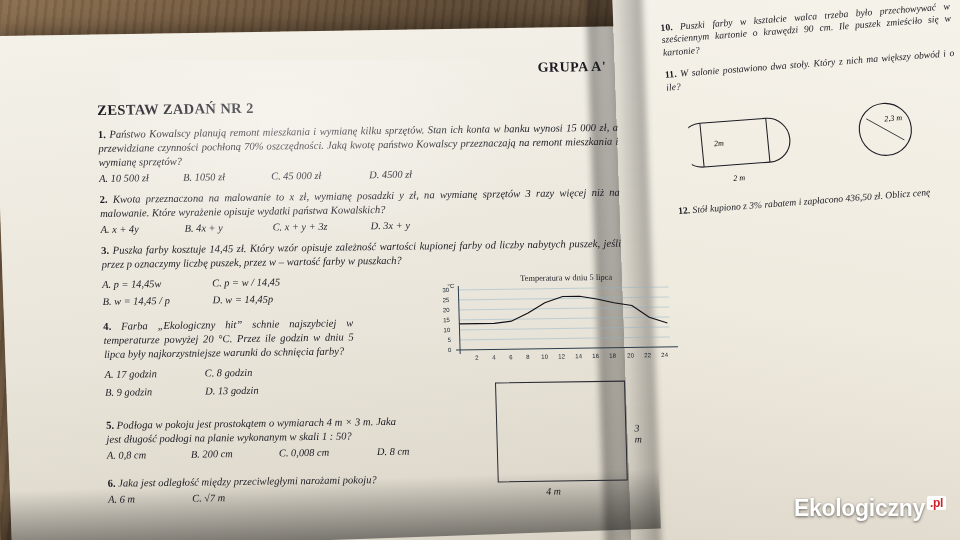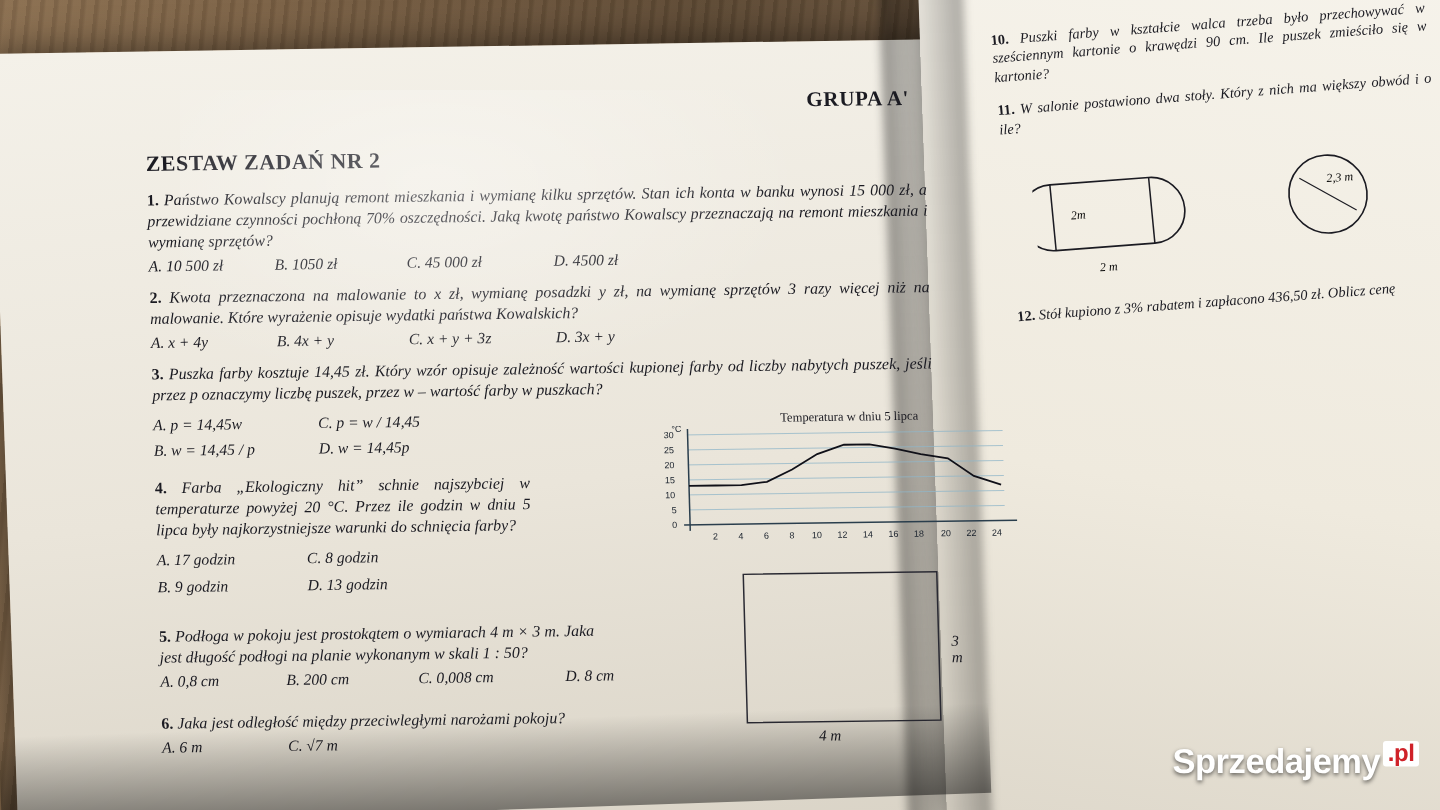--- a/index.html
+++ b/index.html
@@ -92,21 +92,21 @@
   
   .rq{font-size:9.6px;line-height:1.3;margin-bottom:10px;text-align:justify;}
   
   .wm{
     position:absolute;right:14px;bottom:18px;
     color:#fff;font-family:"Liberation Sans",sans-serif;
     font-size:23px;font-weight:bold;letter-spacing:-.3px;
     text-shadow:0 1px 3px rgba(0,0,0,.6);
   }
   .wm .pl{
-    font-size:16px;vertical-align:super;
+    font-size:12px;vertical-align:super;
     background:#fff;color:#cf2128;border-radius:2px;padding:0 3px;
     margin-left:2px;font-weight:bold;text-shadow:none;
   }
   .glare{
     position:absolute;left:120px;top:60px;width:420px;height:200px;
     background:radial-gradient(ellipse at 40% 30%,rgba(255,255,255,.35),rgba(255,255,255,0) 70%);
     pointer-events:none;
   }
 </style>
 </head>
@@ -274,14 +274,14 @@
       <span class="i">Stół kupiono z 3% rabatem i zapłacono 436,50 zł. Oblicz cenę</span>
     </div>
 
   </div>
 
   <div class="glare"></div>
   <div class="shadow-bottom"></div>
 </div>
 
 <div class="wm">
-  <span>Sprzedajemy</span><span class="pl">.pl</span>
+  <span>Ekologiczny</span><span class="pl">.pl</span>
 </div>
 
 </body></html>

